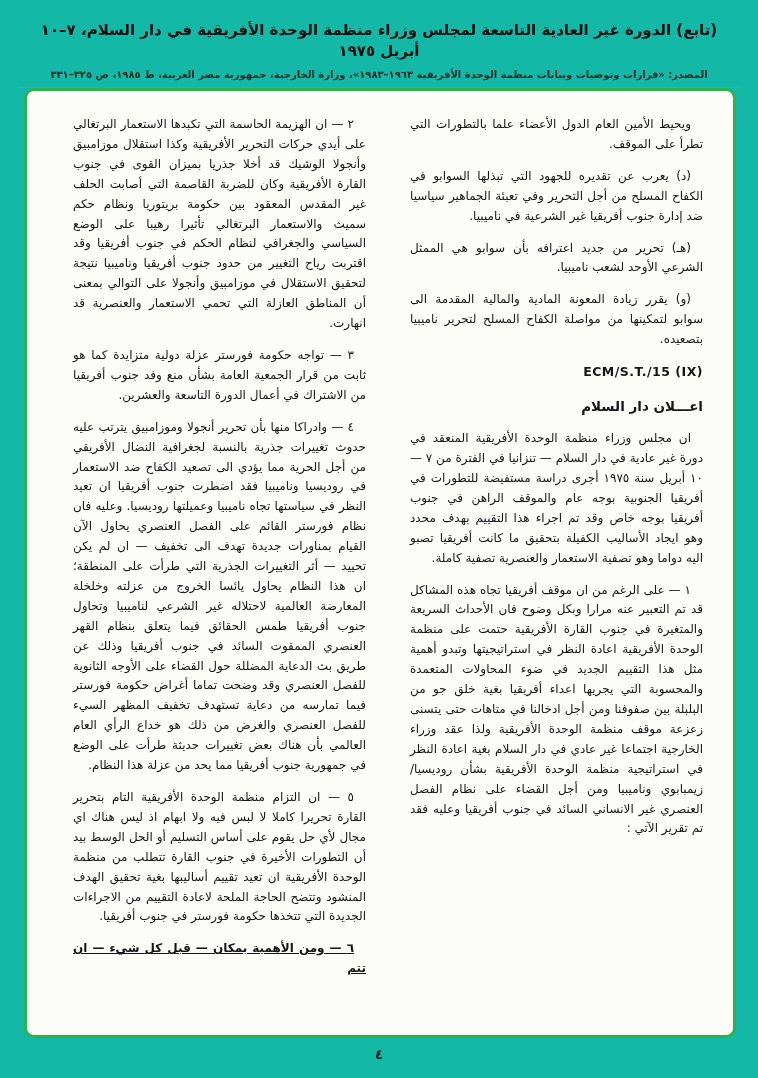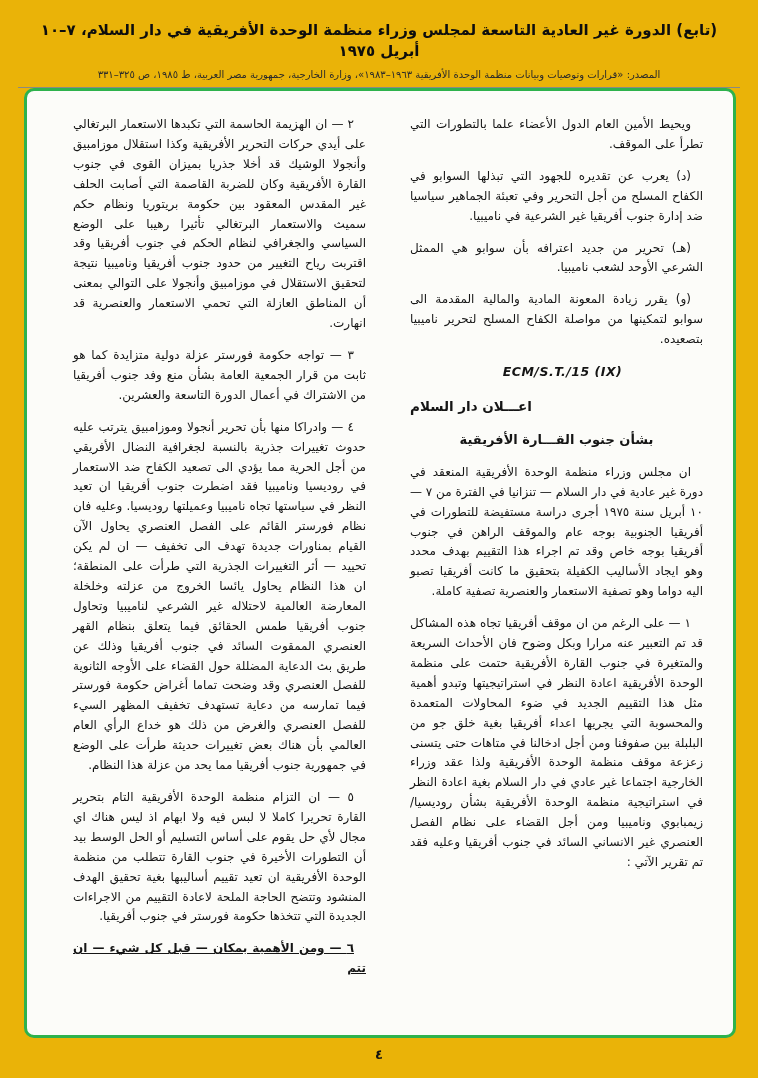--- a/index.html
+++ b/index.html
@@ -4,40 +4,40 @@
 <style>
   html, body {
     margin: 0;
     padding: 0;
     background: #f6f6f2;
   }
   .page {
     position: relative;
     width: 758px;
     height: 1078px;
-    background: #eab308;
+    background: #14b8a6;
     font-family: "DejaVu Sans", sans-serif;
     color: #161616;
     overflow: hidden;
   }
   .header {
     direction: rtl;
     text-align: center;
     padding-top: 20px;
   }
   .doc-title {
     font-size: 15px;
     font-weight: bold;
     color: #0e0e0e;
     line-height: 1.4;
     padding: 0 30px;
   }
   .doc-source {
     font-size: 10px;
-    font-weight: normal;
+    font-weight: bold;
     color: #2a2a2a;
     margin-top: 7px;
     padding: 0 26px;
   }
   .header-rule {
     height: 0;
     border-top: 1px solid #8a8a82;
     margin: 7px 18px 0 18px;
   }
   .content-box {
@@ -66,30 +66,29 @@
     font-size: 12px;
     line-height: 1.66;
     color: #151515;
   }
   .col p {
     margin: 0 0 12px 16px;
     text-indent: 12px;
   }
   .code-label {
     direction: ltr;
-    text-align: center;
+    text-align: right;
     font-weight: bold;
     font-size: 12.5px;
     margin: 16px 0 12px 0;
     text-indent: 0;
     letter-spacing: 0.5px;
-    font-style: italic;
   }
   .section-heading {
-    text-align: left;
+    text-align: right;
     font-weight: bold;
     font-size: 13.5px;
     margin: 6px 0 10px 0;
     text-indent: 0 !important;
   }
   .section-subheading {
     text-align: center;
     font-weight: bold;
     font-size: 13px;
     margin: 0 0 16px 0;
@@ -124,21 +123,20 @@
   <div class="content-box" style="border-color: rgb(46, 178, 77);">
     <div class="columns">
 
       <div class="col">
         <p>ويحيط الأمين العام الدول الأعضاء علما بالتطورات التي تطرأ على الموقف.</p>
         <p>(د) يعرب عن تقديره للجهود التي تبذلها السوابو في الكفاح المسلح من أجل التحرير وفي تعبئة الجماهير سياسيا ضد إدارة جنوب أفريقيا غير الشرعية في ناميبيا.</p>
         <p>(هـ) تحرير من جديد اعترافه بأن سوابو هي الممثل الشرعي الأوحد لشعب ناميبيا.</p>
         <p>(و) يقرر زيادة المعونة المادية والمالية المقدمة الى سوابو لتمكينها من مواصلة الكفاح المسلح لتحرير ناميبيا بتصعيده.</p>
         <p class="code-label">ECM/S.T./15 (IX)</p>
         <p class="section-heading">اعـــلان دار السلام</p>
-        <p class="section-subheading">بشأن جنوب القـــارة الأفريقية</p>
         <p>ان مجلس وزراء منظمة الوحدة الأفريقية المنعقد في دورة غير عادية في دار السلام — تنزانيا في الفترة من ٧ — ١٠ أبريل سنة ١٩٧٥ أجرى دراسة مستفيضة للتطورات في أفريقيا الجنوبية بوجه عام والموقف الراهن في جنوب أفريقيا بوجه خاص وقد تم اجراء هذا التقييم بهدف محدد وهو ايجاد الأساليب الكفيلة بتحقيق ما كانت أفريقيا تصبو اليه دواما وهو تصفية الاستعمار والعنصرية تصفية كاملة.</p>
         <p>١ — على الرغم من ان موقف أفريقيا تجاه هذه المشاكل قد تم التعبير عنه مرارا وبكل وضوح فان الأحداث السريعة والمتغيرة في جنوب القارة الأفريقية حتمت على منظمة الوحدة الأفريقية اعادة النظر في استراتيجيتها وتبدو أهمية مثل هذا التقييم الجديد في ضوء المحاولات المتعمدة والمحسوبة التي يجريها اعداء أفريقيا بغية خلق جو من البلبلة بين صفوفنا ومن أجل ادخالنا في متاهات حتى يتسنى زعزعة موقف منظمة الوحدة الأفريقية ولذا عقد وزراء الخارجية اجتماعا غير عادي في دار السلام بغية اعادة النظر في استراتيجية منظمة الوحدة الأفريقية بشأن روديسيا/زيمبابوي وناميبيا ومن أجل القضاء على نظام الفصل العنصري غير الانساني السائد في جنوب أفريقيا وعليه فقد تم تقرير الآتي :</p>
       </div>
 
       <div class="col">
         <p>٢ — ان الهزيمة الحاسمة التي تكبدها الاستعمار البرتغالي على أيدي حركات التحرير الأفريقية وكذا استقلال موزامبيق وأنجولا الوشيك قد أخلا جذريا بميزان القوى في جنوب القارة الأفريقية وكان للضربة القاصمة التي أصابت الحلف غير المقدس المعقود بين حكومة بريتوريا ونظام حكم سميث والاستعمار البرتغالي تأثيرا رهيبا على الوضع السياسي والجغرافي لنظام الحكم في جنوب أفريقيا وقد اقتربت رياح التغيير من حدود جنوب أفريقيا وناميبيا نتيجة لتحقيق الاستقلال في موزامبيق وأنجولا على التوالي بمعنى أن المناطق العازلة التي تحمي الاستعمار والعنصرية قد انهارت.</p>
         <p>٣ — تواجه حكومة فورستر عزلة دولية متزايدة كما هو ثابت من قرار الجمعية العامة بشأن منع وفد جنوب أفريقيا من الاشتراك في أعمال الدورة التاسعة والعشرين.</p>
         <p>٤ — وادراكا منها بأن تحرير أنجولا وموزامبيق يترتب عليه حدوث تغييرات جذرية بالنسبة لجغرافية النضال الأفريقي من أجل الحرية مما يؤدي الى تصعيد الكفاح ضد الاستعمار في روديسيا وناميبيا فقد اضطرت جنوب أفريقيا ان تعيد النظر في سياستها تجاه ناميبيا وعميلتها روديسيا. وعليه فان نظام فورستر القائم على الفصل العنصري يحاول الآن القيام بمناورات جديدة تهدف الى تخفيف — ان لم يكن تحييد — أثر التغييرات الجذرية التي طرأت على المنطقة؛ ان هذا النظام يحاول يائسا الخروج من عزلته وخلخلة المعارضة العالمية لاحتلاله غير الشرعي لناميبيا وتحاول جنوب أفريقيا طمس الحقائق فيما يتعلق بنظام القهر العنصري الممقوت السائد في جنوب أفريقيا وذلك عن طريق بث الدعاية المضللة حول القضاء على الأوجه الثانوية للفصل العنصري وقد وضحت تماما أغراض حكومة فورستر فيما تمارسه من دعاية تستهدف تخفيف المظهر السيء للفصل العنصري والغرض من ذلك هو خداع الرأي العام العالمي بأن هناك بعض تغييرات حديثة طرأت على الوضع في جمهورية جنوب أفريقيا مما يحد من عزلة هذا النظام.</p>
         <p>٥ — ان التزام منظمة الوحدة الأفريقية التام بتحرير القارة تحريرا كاملا لا لبس فيه ولا ابهام اذ ليس هناك اي مجال لأي حل يقوم على أساس التسليم أو الحل الوسط بيد أن التطورات الأخيرة في جنوب القارة تتطلب من منظمة الوحدة الأفريقية ان تعيد تقييم أساليبها بغية تحقيق الهدف المنشود وتتضح الحاجة الملحة لاعادة التقييم من الاجراءات الجديدة التي تتخذها حكومة فورستر في جنوب أفريقيا.</p>
         <p class="item-bold">٦ — ومن الأهمية بمكان — قبل كل شيء — ان تتم</p>

